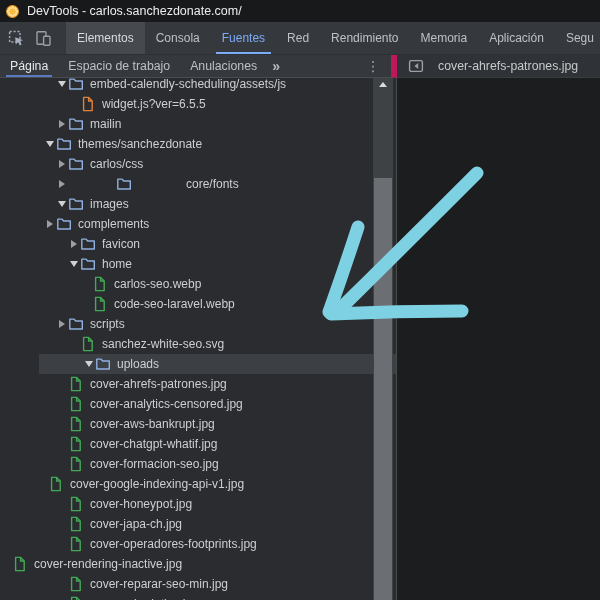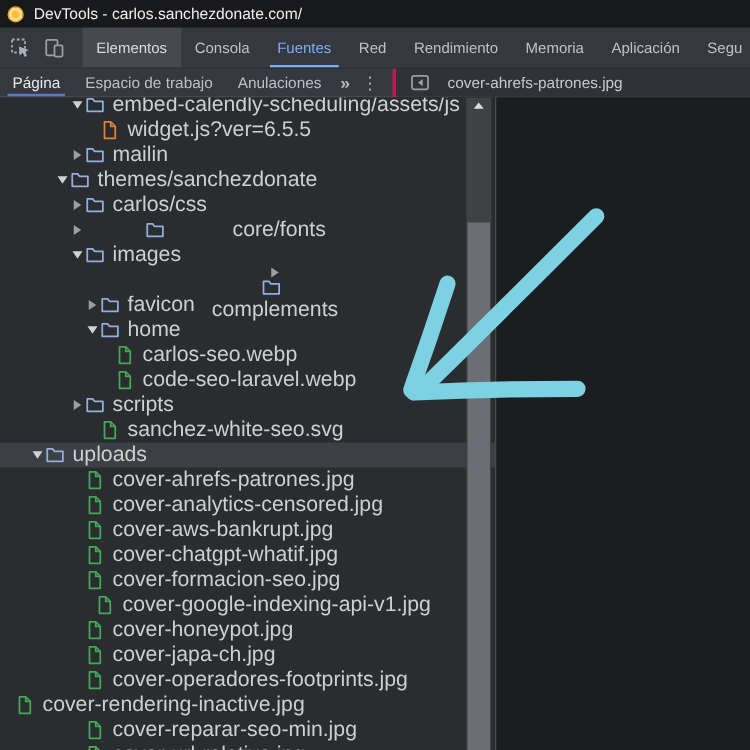--- a/index.html
+++ b/index.html
@@ -22,38 +22,38 @@
   .vsep{width:1px;background:#4a4d51;margin:7px 3px;}
   .tab{display:flex;align-items:center;padding:0 11px;color:#bdc1c6;font-size:12px;
        position:relative;white-space:nowrap;flex:none;}
   .tab.hover{background:#46494e;color:#d9dbdd;}
   .tab.active{color:#7cacf8;}
   .tab.active::after{content:"";position:absolute;left:5px;right:5px;bottom:0;height:2px;
                      background:#7cacf8;}
 
   
   .subbar{height:23px;display:flex;}
-  .subleft{width:317px;flex:none;background:#35383d;display:flex;align-items:center;
-           border-right:3px solid #be185d;border-bottom:1px solid #4a4c4f;box-sizing:border-box;}
+  .subleft{width:397px;flex:none;background:#35383d;display:flex;align-items:center;
+           border-right:6px solid #be185d;border-bottom:1px solid #4a4c4f;box-sizing:border-box;}
   .subtab{padding:0 10px;height:100%;display:flex;align-items:center;font-size:12.3px;
           color:#bcc0c4;position:relative;white-space:nowrap;}
   .subtab.active{color:#e6e8ea;}
   .subtab.active::after{content:"";position:absolute;left:6px;right:6px;bottom:0;height:2px;}
   .chev{color:#b7babe;font-size:14px;font-weight:bold;padding:0 5px;letter-spacing:-2px;}
   .kebab{margin-left:auto;margin-right:11px;color:#a8abae;font-size:14px;line-height:1;}
   .subright{flex:1;background:#2f3236;display:flex;align-items:center;gap:14px;
             padding-left:11px;border-bottom:1px solid #3a3c3f;box-sizing:border-box;
             color:#c7c9cb;font-size:12.3px;white-space:nowrap;overflow:hidden;}
 
   
   .content{display:flex;height:522px;position:relative;}
   .navigator{width:397px;flex:none;background:#2a2c2f;border-right:1px solid #47494c;
              box-sizing:border-box;position:relative;overflow:hidden;}
   .tree{margin-top:-4px;}
-  .row{height:20px;display:flex;align-items:center;color:#cdcfd1;font-size:17px;
+  .row{height:20px;display:flex;align-items:center;color:#cdcfd1;font-size:12px;
        white-space:nowrap;}
   .row.selected{background:#3c4045;}
   .arrow{width:12px;flex:none;display:flex;align-items:center;justify-content:center;}
   .arrow.open::before{content:"";border-left:4.5px solid transparent;
        border-right:4.5px solid transparent;border-top:6px solid #cfd2d4;}
   .arrow.closed::before{content:"";border-top:4.5px solid transparent;
        border-bottom:4.5px solid transparent;border-left:6px solid #9b9fa3;}
   .ticon{width:16px;height:16px;flex:none;margin-right:6px;display:flex;
          align-items:center;justify-content:center;}
 
@@ -188,21 +188,21 @@
           </div>
           <div class="row" style="padding-left: 56px;">
             <span class="arrow open"></span>
             <span class="ticon">
               <svg width="16" height="16" viewBox="0 0 16 16">
                 <path d="M1.8 13 V3.1 h4.3 l1.5 1.9 h6.7 V13 Z" fill="none" stroke="#8fb0e0" stroke-width="1.4" stroke-linejoin="round"></path>
               </svg>
             </span>
             <span>images</span>
           </div>
-          <div class="row" style="padding-left: 44px; flex-direction: column;">
+          <div class="row" style="padding-left: 44px;">
             <span class="arrow closed"></span>
             <span class="ticon">
               <svg width="16" height="16" viewBox="0 0 16 16">
                 <path d="M1.8 13 V3.1 h4.3 l1.5 1.9 h6.7 V13 Z" fill="none" stroke="#8fb0e0" stroke-width="1.4" stroke-linejoin="round"></path>
               </svg>
             </span>
             <span>complements</span>
           </div>
           <div class="row" style="padding-left: 68px;">
             <span class="arrow closed"></span>
@@ -254,21 +254,21 @@
           <div class="row" style="padding-left: 68px;">
             <span class="arrow none"></span>
             <span class="ticon">
               <svg width="16" height="16" viewBox="0 0 16 16">
                 <path d="M3.6 1.4 h5 l3.6 3.6 V14.6 H3.6 Z" fill="none" stroke="#43a956" stroke-width="1.4" stroke-linejoin="round"></path>
                 <path d="M8.6 1.4 V5 h3.6" fill="none" stroke="#43a956" stroke-width="1.4"></path>
               </svg>
             </span>
             <span>sanchez-white-seo.svg</span>
           </div>
-          <div class="row selected" style="padding-left: 24px;">
+          <div class="row selected" style="padding-left: 44px; margin-left: 39px;">
             <span class="arrow open"></span>
             <span class="ticon">
               <svg width="16" height="16" viewBox="0 0 16 16">
                 <path d="M1.8 13 V3.1 h4.3 l1.5 1.9 h6.7 V13 Z" fill="none" stroke="#8fb0e0" stroke-width="1.4" stroke-linejoin="round"></path>
               </svg>
             </span>
             <span>uploads</span>
           </div>
           <div class="row" style="padding-left: 56px;">
             <span class="arrow none"></span>
@@ -313,21 +313,21 @@
           <div class="row" style="padding-left: 56px;">
             <span class="arrow none"></span>
             <span class="ticon">
               <svg width="16" height="16" viewBox="0 0 16 16">
                 <path d="M3.6 1.4 h5 l3.6 3.6 V14.6 H3.6 Z" fill="none" stroke="#43a956" stroke-width="1.4" stroke-linejoin="round"></path>
                 <path d="M8.6 1.4 V5 h3.6" fill="none" stroke="#43a956" stroke-width="1.4"></path>
               </svg>
             </span>
             <span>cover-formacion-seo.jpg</span>
           </div>
-          <div class="row" style="padding-left: 64px; align-items: center;">
+          <div class="row" style="padding-left: 36px; align-items: center;">
             <span class="arrow none"></span>
             <span class="ticon">
               <svg width="16" height="16" viewBox="0 0 16 16">
                 <path d="M3.6 1.4 h5 l3.6 3.6 V14.6 H3.6 Z" fill="none" stroke="#43a956" stroke-width="1.4" stroke-linejoin="round"></path>
                 <path d="M8.6 1.4 V5 h3.6" fill="none" stroke="#43a956" stroke-width="1.4"></path>
               </svg>
             </span>
             <span>cover-google-indexing-api-v1.jpg</span>
           </div>
           <div class="row" style="padding-left: 56px;">

